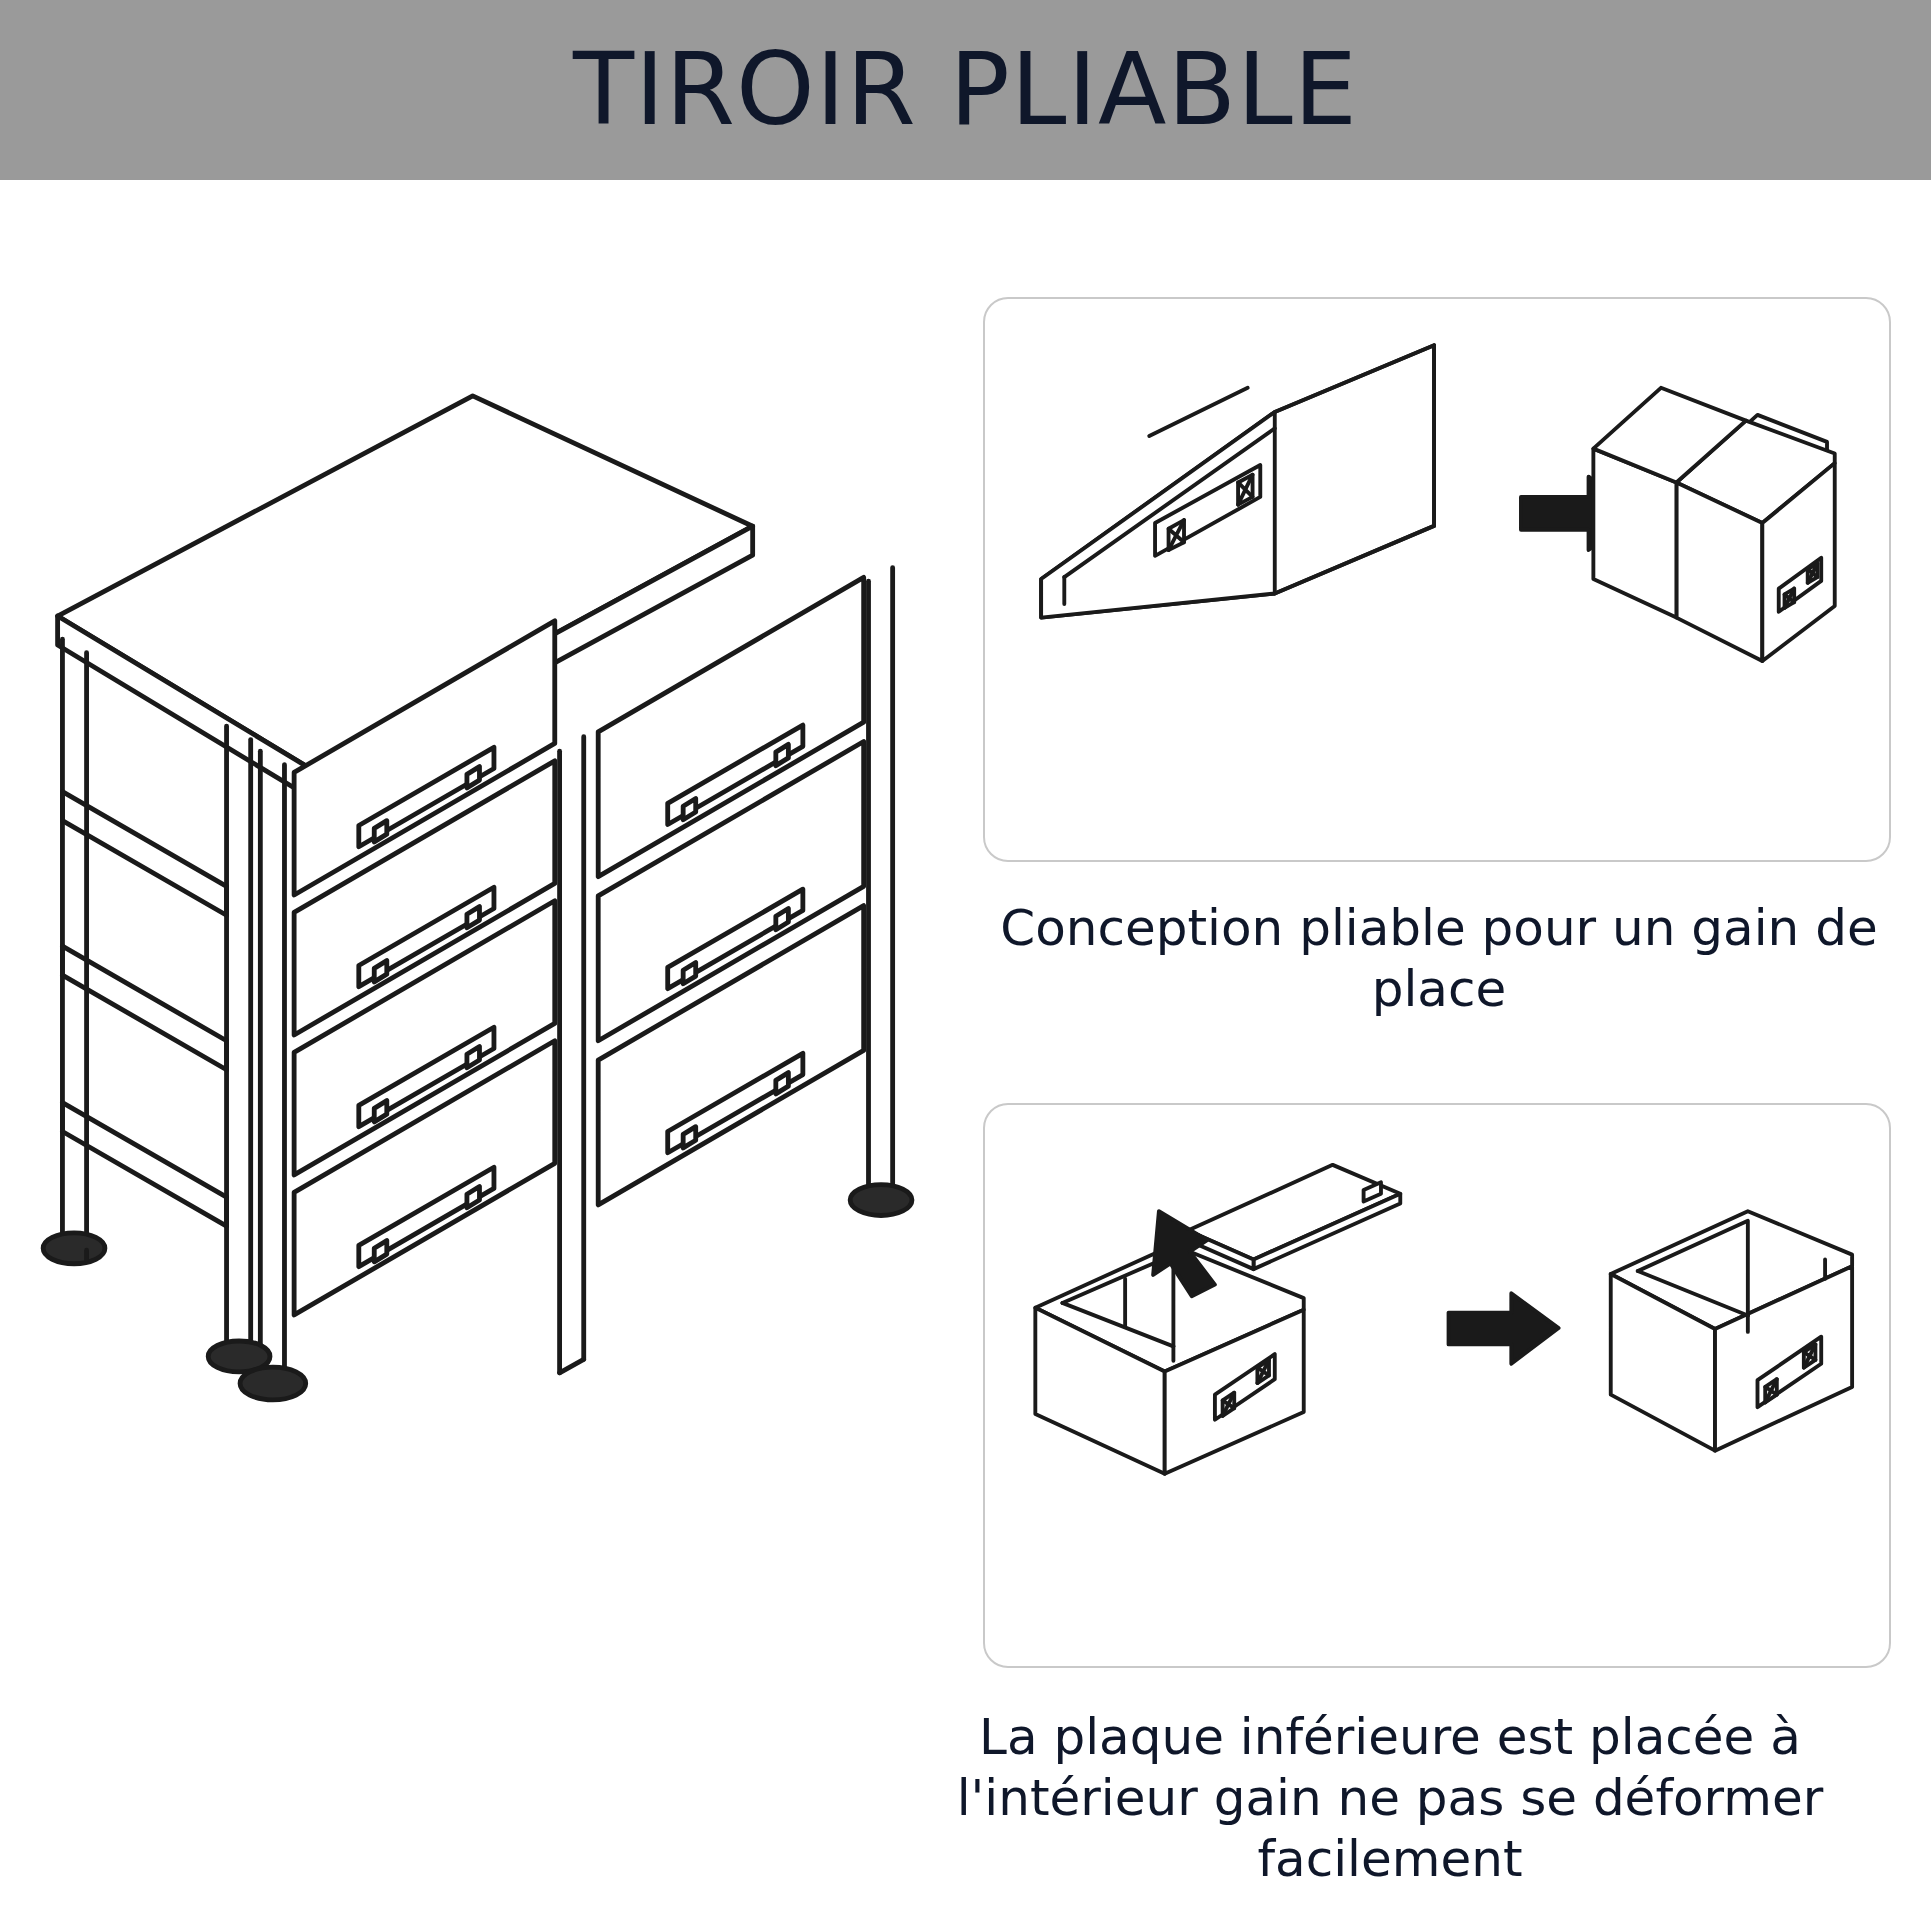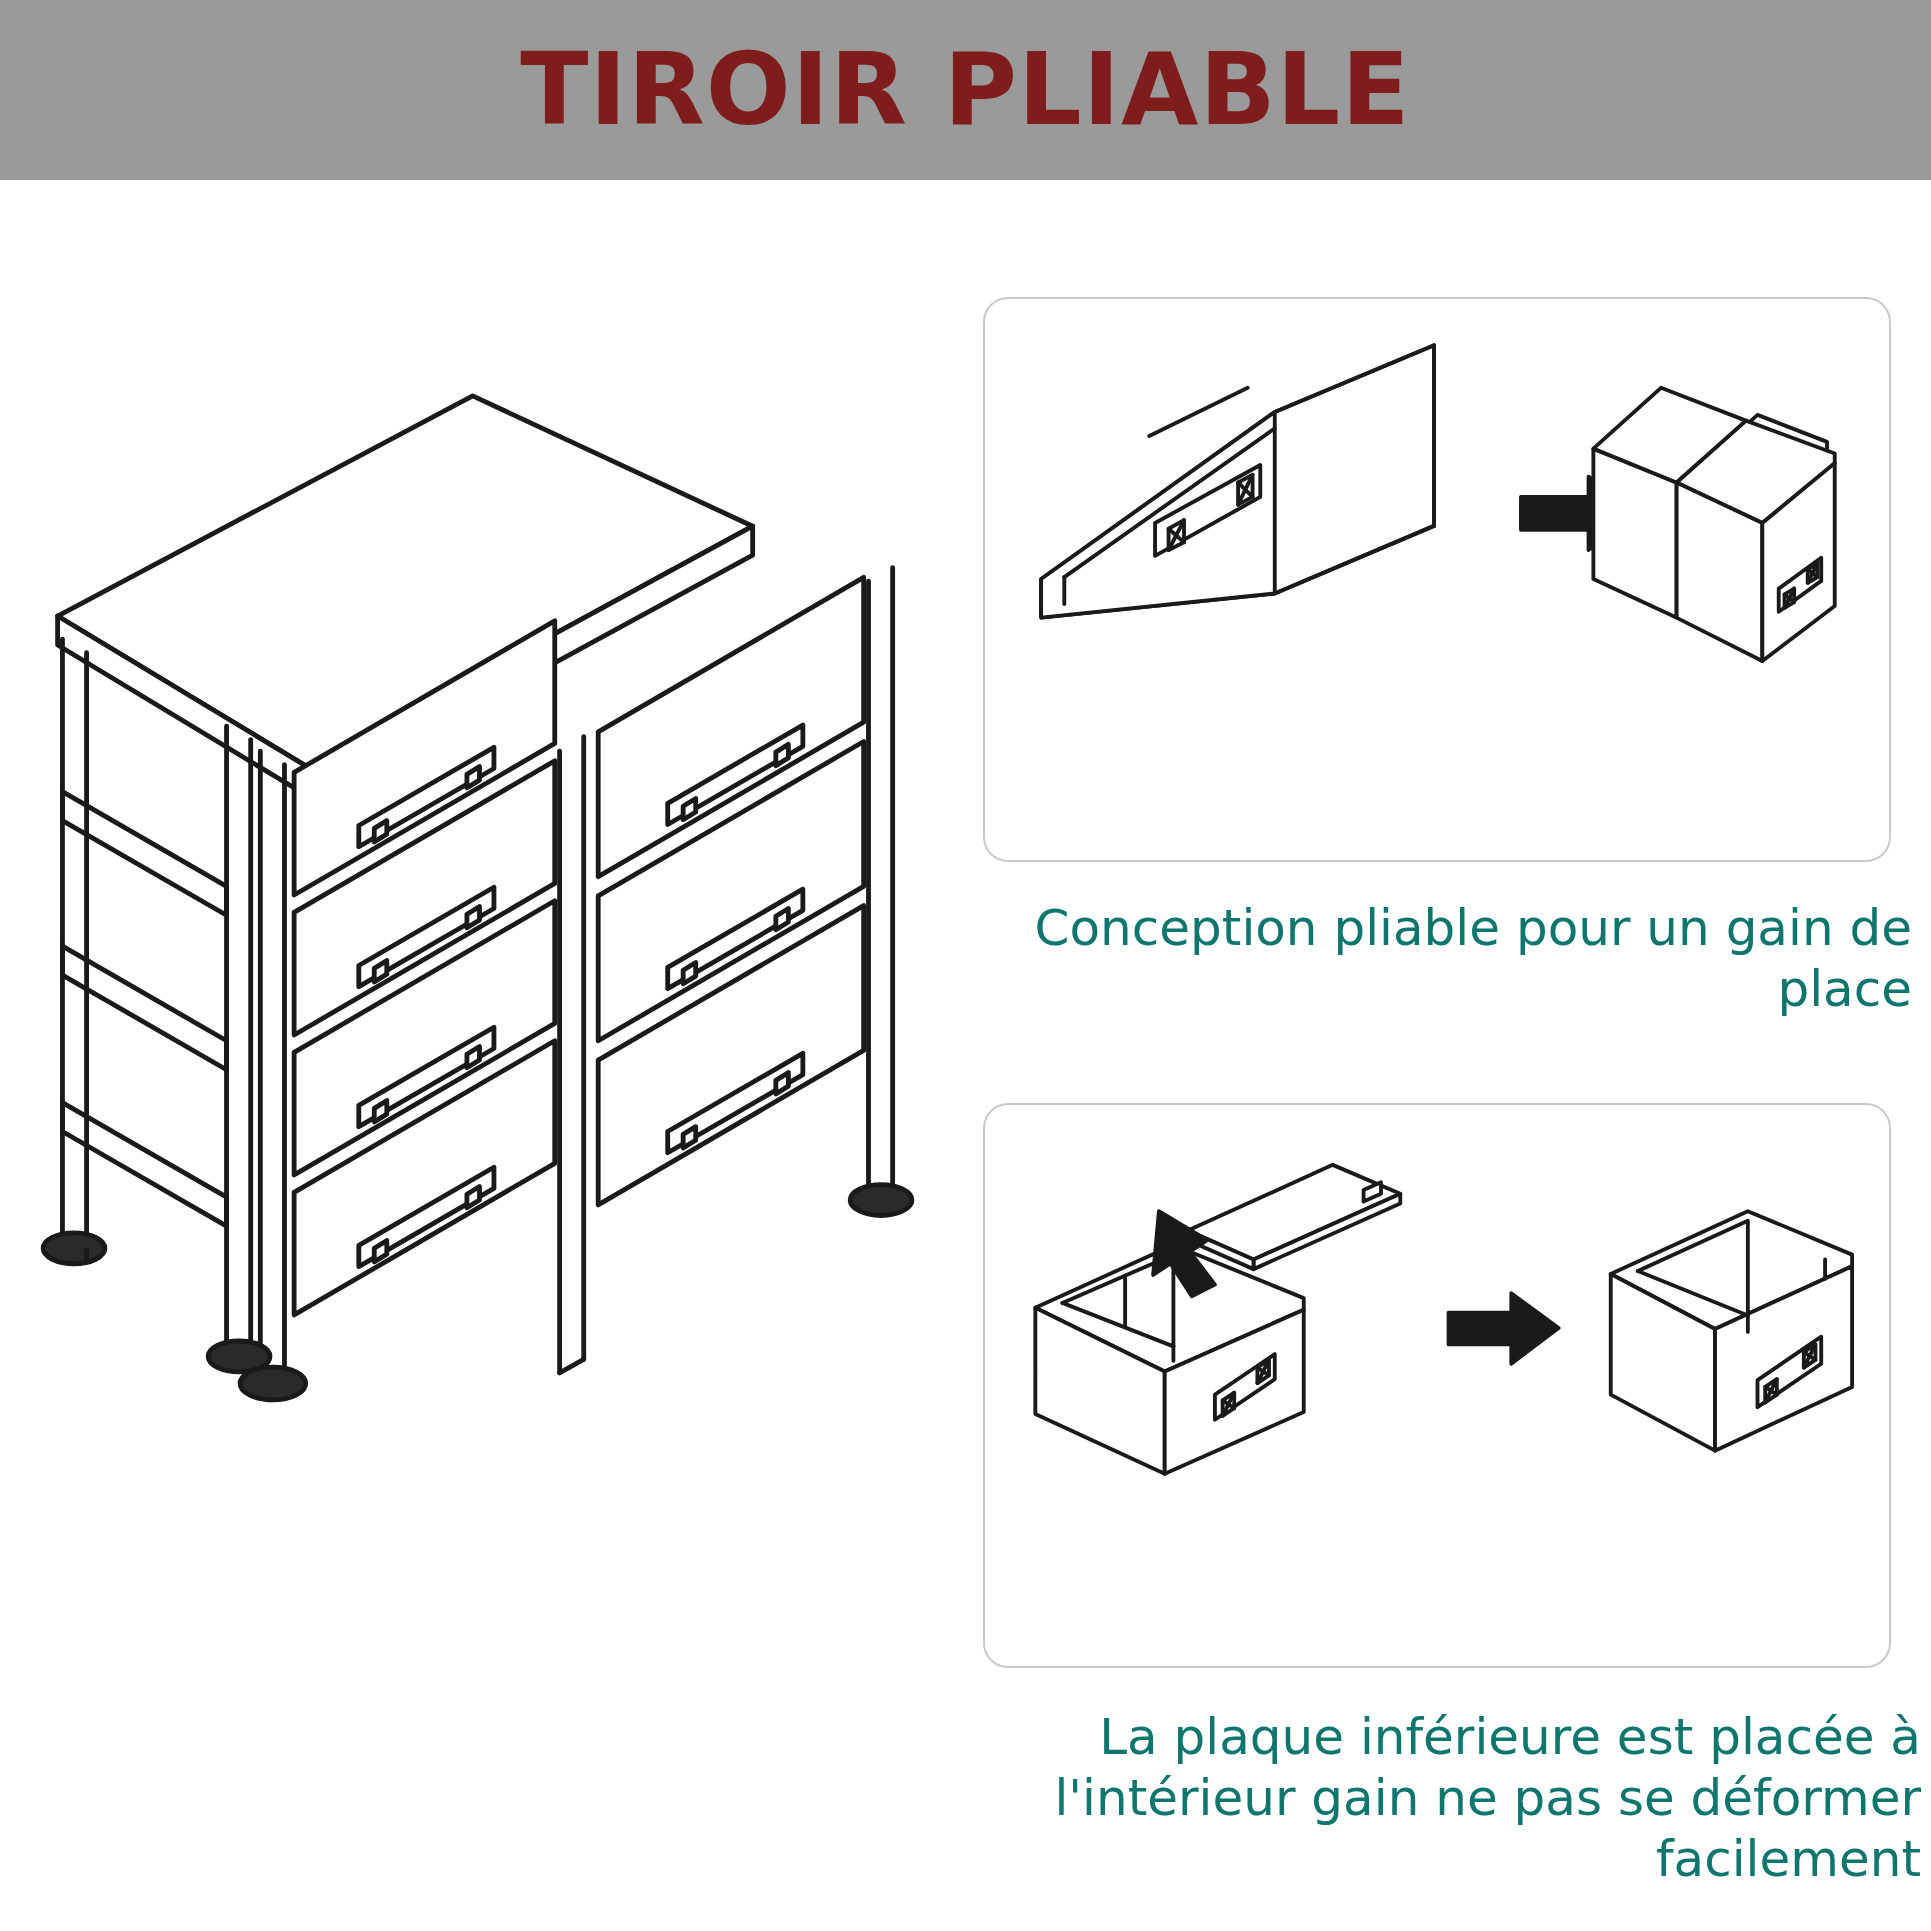--- a/index.html
+++ b/index.html
@@ -9,23 +9,23 @@
     font-family:"DejaVu Sans", sans-serif;
     overflow:hidden;
     position:relative;
   }
   .banner{
     position:absolute;left:0;top:0;width:1931px;height:180px;
     background:#9a9a9a;
     display:flex;align-items:center;justify-content:center;
   }
   .banner-title{
-    color:#7f1d1d;
+    color:#0f172a;
     font-size:100px;
-    font-weight:bold;
+    font-weight:normal;
     letter-spacing:1px;
     line-height:1;
     font-family:"DejaVu Sans", sans-serif;
   }
 
   
   .left-illus{
     position:absolute;left:19.3px;top:386px;width:975px;height:1352px;
   }
   .left-illus svg{display:block;}
@@ -37,22 +37,22 @@
     border-radius:25px;
     background:#ffffff;
     box-sizing:border-box;
   }
   #panel-top{left:983px;top:297px;width:908px;height:565px;}
   #panel-bottom{left:983px;top:1103px;width:908px;height:565px;}
   .panel svg{display:block;}
 
   .caption{
     position:absolute;
-    text-align:right;
-    color:#0f766e;
+    text-align:center;
+    color:#0f172a;
     font-size:50px;
     line-height:1.22;
     font-family:"DejaVu Sans", sans-serif;
   }
   #caption-top{left:966px;top:898px;width:946px;}
   #caption-bottom{left:859px;top:1707px;width:1062px;}
 </style>
 </head>
 <body>
 

